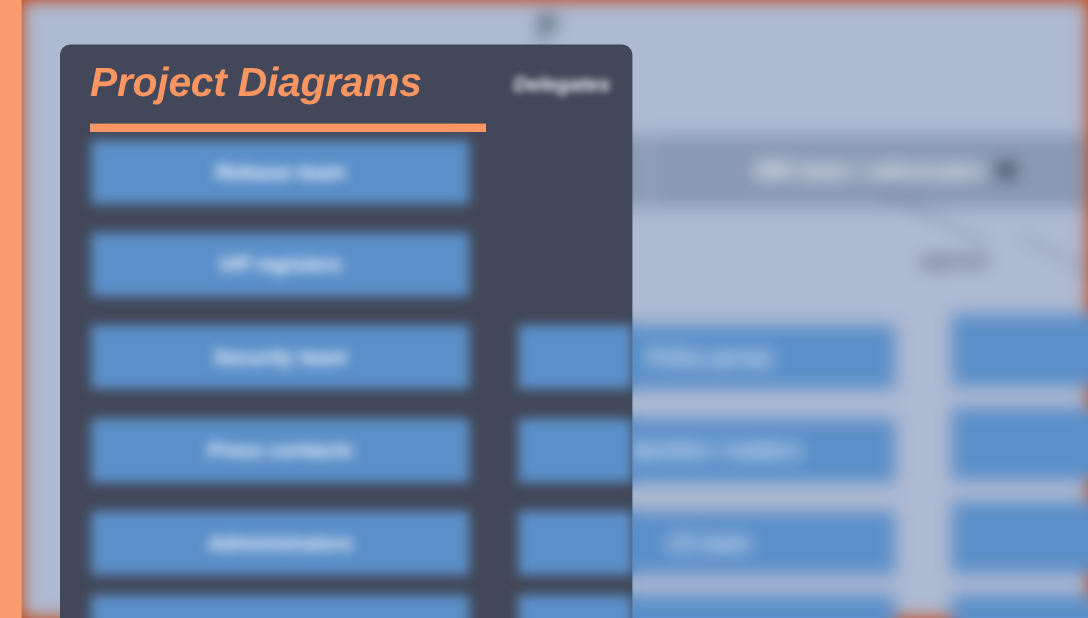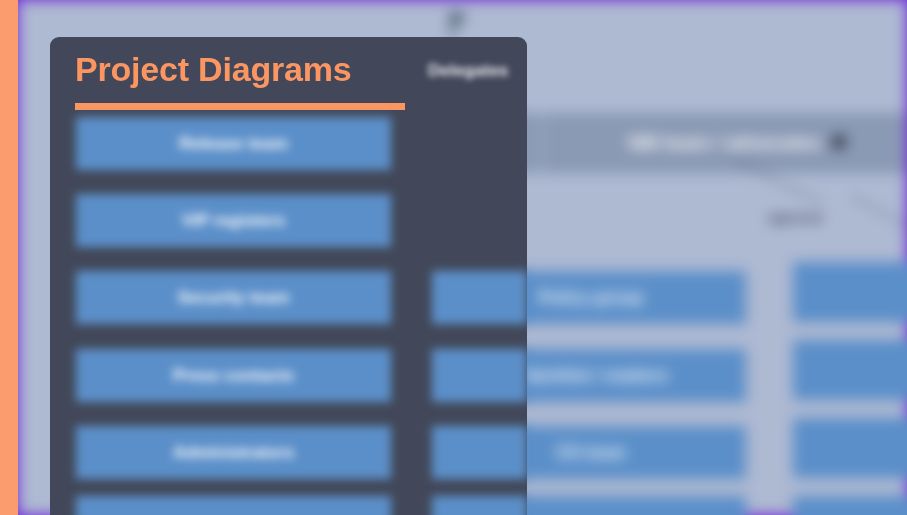--- a/index.html
+++ b/index.html
@@ -6,21 +6,22 @@
     margin: 0;
     padding: 0;
     background: #000;
   }
   #screen {
     position: relative;
     width: 907px;
     height: 515px;
     overflow: hidden;
     font-family: "Liberation Sans", sans-serif;
-    background: #6d28d9;
+    background: #c2410c;
+    font-style: italic;
   }
 
   
   #diagram-layer {
     position: absolute;
     inset: 0;
     filter: blur(7px);
     -webkit-filter: blur(7px);
   }
   #diagram-canvas {

